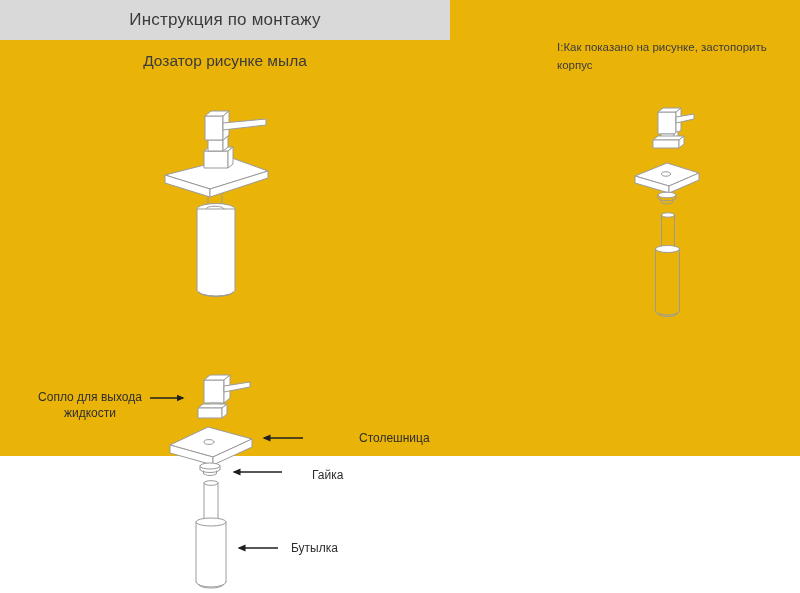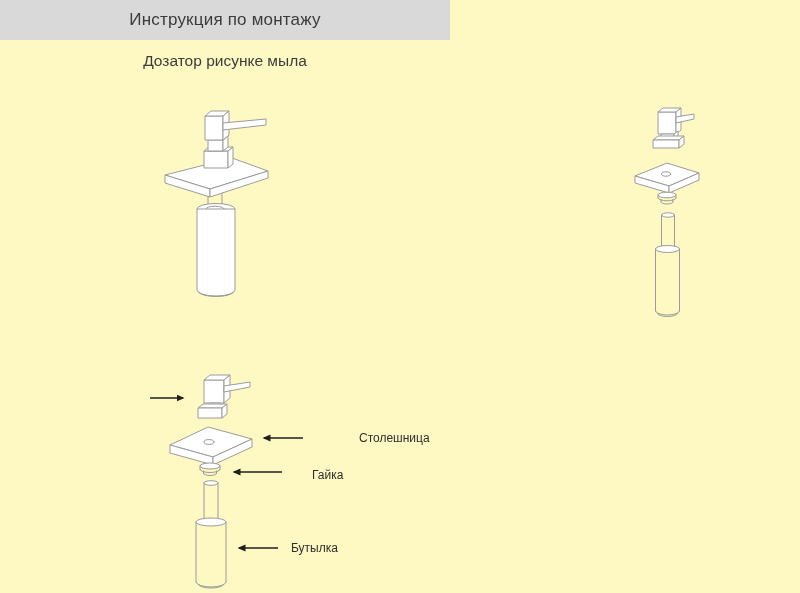--- a/index.html
+++ b/index.html
@@ -10,21 +10,21 @@
     --arrow:#1f1f1f;
   }
   *{margin:0;padding:0;box-sizing:border-box;}
   html,body{width:800px;height:593px;}
   body{
     font-family:"Liberation Sans", sans-serif;
     background:#ffffff;
     position:relative;
     overflow:hidden;
   }
-  .page{position:relative;width:800px;height:593px;background:#fef9c3;}
+  .page{position:relative;width:800px;height:456px;background:#eab308;}
 
   .header-bar{
     position:absolute;left:0;top:0;width:450px;height:40px;
     background:var(--header-bg);
     display:flex;align-items:center;justify-content:center;
   }
   .header-title{
     font-size:17px;color:var(--title-text);letter-spacing:.2px;
   }
   .subtitle{
@@ -52,20 +52,21 @@
 
 <div class="page">
 
   <div class="header-bar">
     <div class="header-title">Инструкция по монтажу</div>
   </div>
 
   <div class="subtitle">Дозатор рисунке мыла</div>
 
   <div class="step-note">
+    <div>I:Как показано на рисунке, застопорить корпус</div>
   </div>
 
   <div class="fig" style="left:150px;top:105px;width:130px;height:200px;">
     <svg width="130" height="200" viewBox="0 0 130 200">
 
       <g>
         <line class="ln" x1="58" y1="83" x2="58" y2="101"></line>
         <line class="ln" x1="72" y1="83" x2="72" y2="100"></line>
       </g>
 
@@ -178,20 +179,24 @@
         <line class="ln" x1="58" y1="113" x2="58" y2="150"></line>
         <ellipse class="fw" cx="51" cy="152" rx="15" ry="4"></ellipse>
         <line class="ln" x1="36" y1="152" x2="36" y2="212"></line>
         <line class="ln" x1="66" y1="152" x2="66" y2="212"></line>
         <path class="ln" d="M36,212 A15,5 0 0 0 66,212"></path>
         <path class="ln" d="M38.5,214.5 A12.5,3.5 0 0 0 63.5,214.5"></path>
       </g>
     </svg>
   </div>
 
+  <div class="callout center" style="left:38px;top:390px;width:104px;">
+    <div>Сопло для выхода</div>
+    <div>жидкости</div>
+  </div>
   <div class="callout" style="left:315px;top:431px;margin-left:44px;">Столешница</div>
   <div class="callout" style="left:312px;top:468px;">Гайка</div>
   <div class="callout" style="left:291px;top:541px;">Бутылка</div>
 
   <svg class="arrows" viewBox="0 0 800 593">
     <defs>
       <marker id="ah" markerWidth="9" markerHeight="8" refX="6.5" refY="3.5" orient="auto" markerUnits="userSpaceOnUse">
         <path class="ah-fill" d="M0,0 L8,3.5 L0,7 Z"></path>
       </marker>
     </defs>

